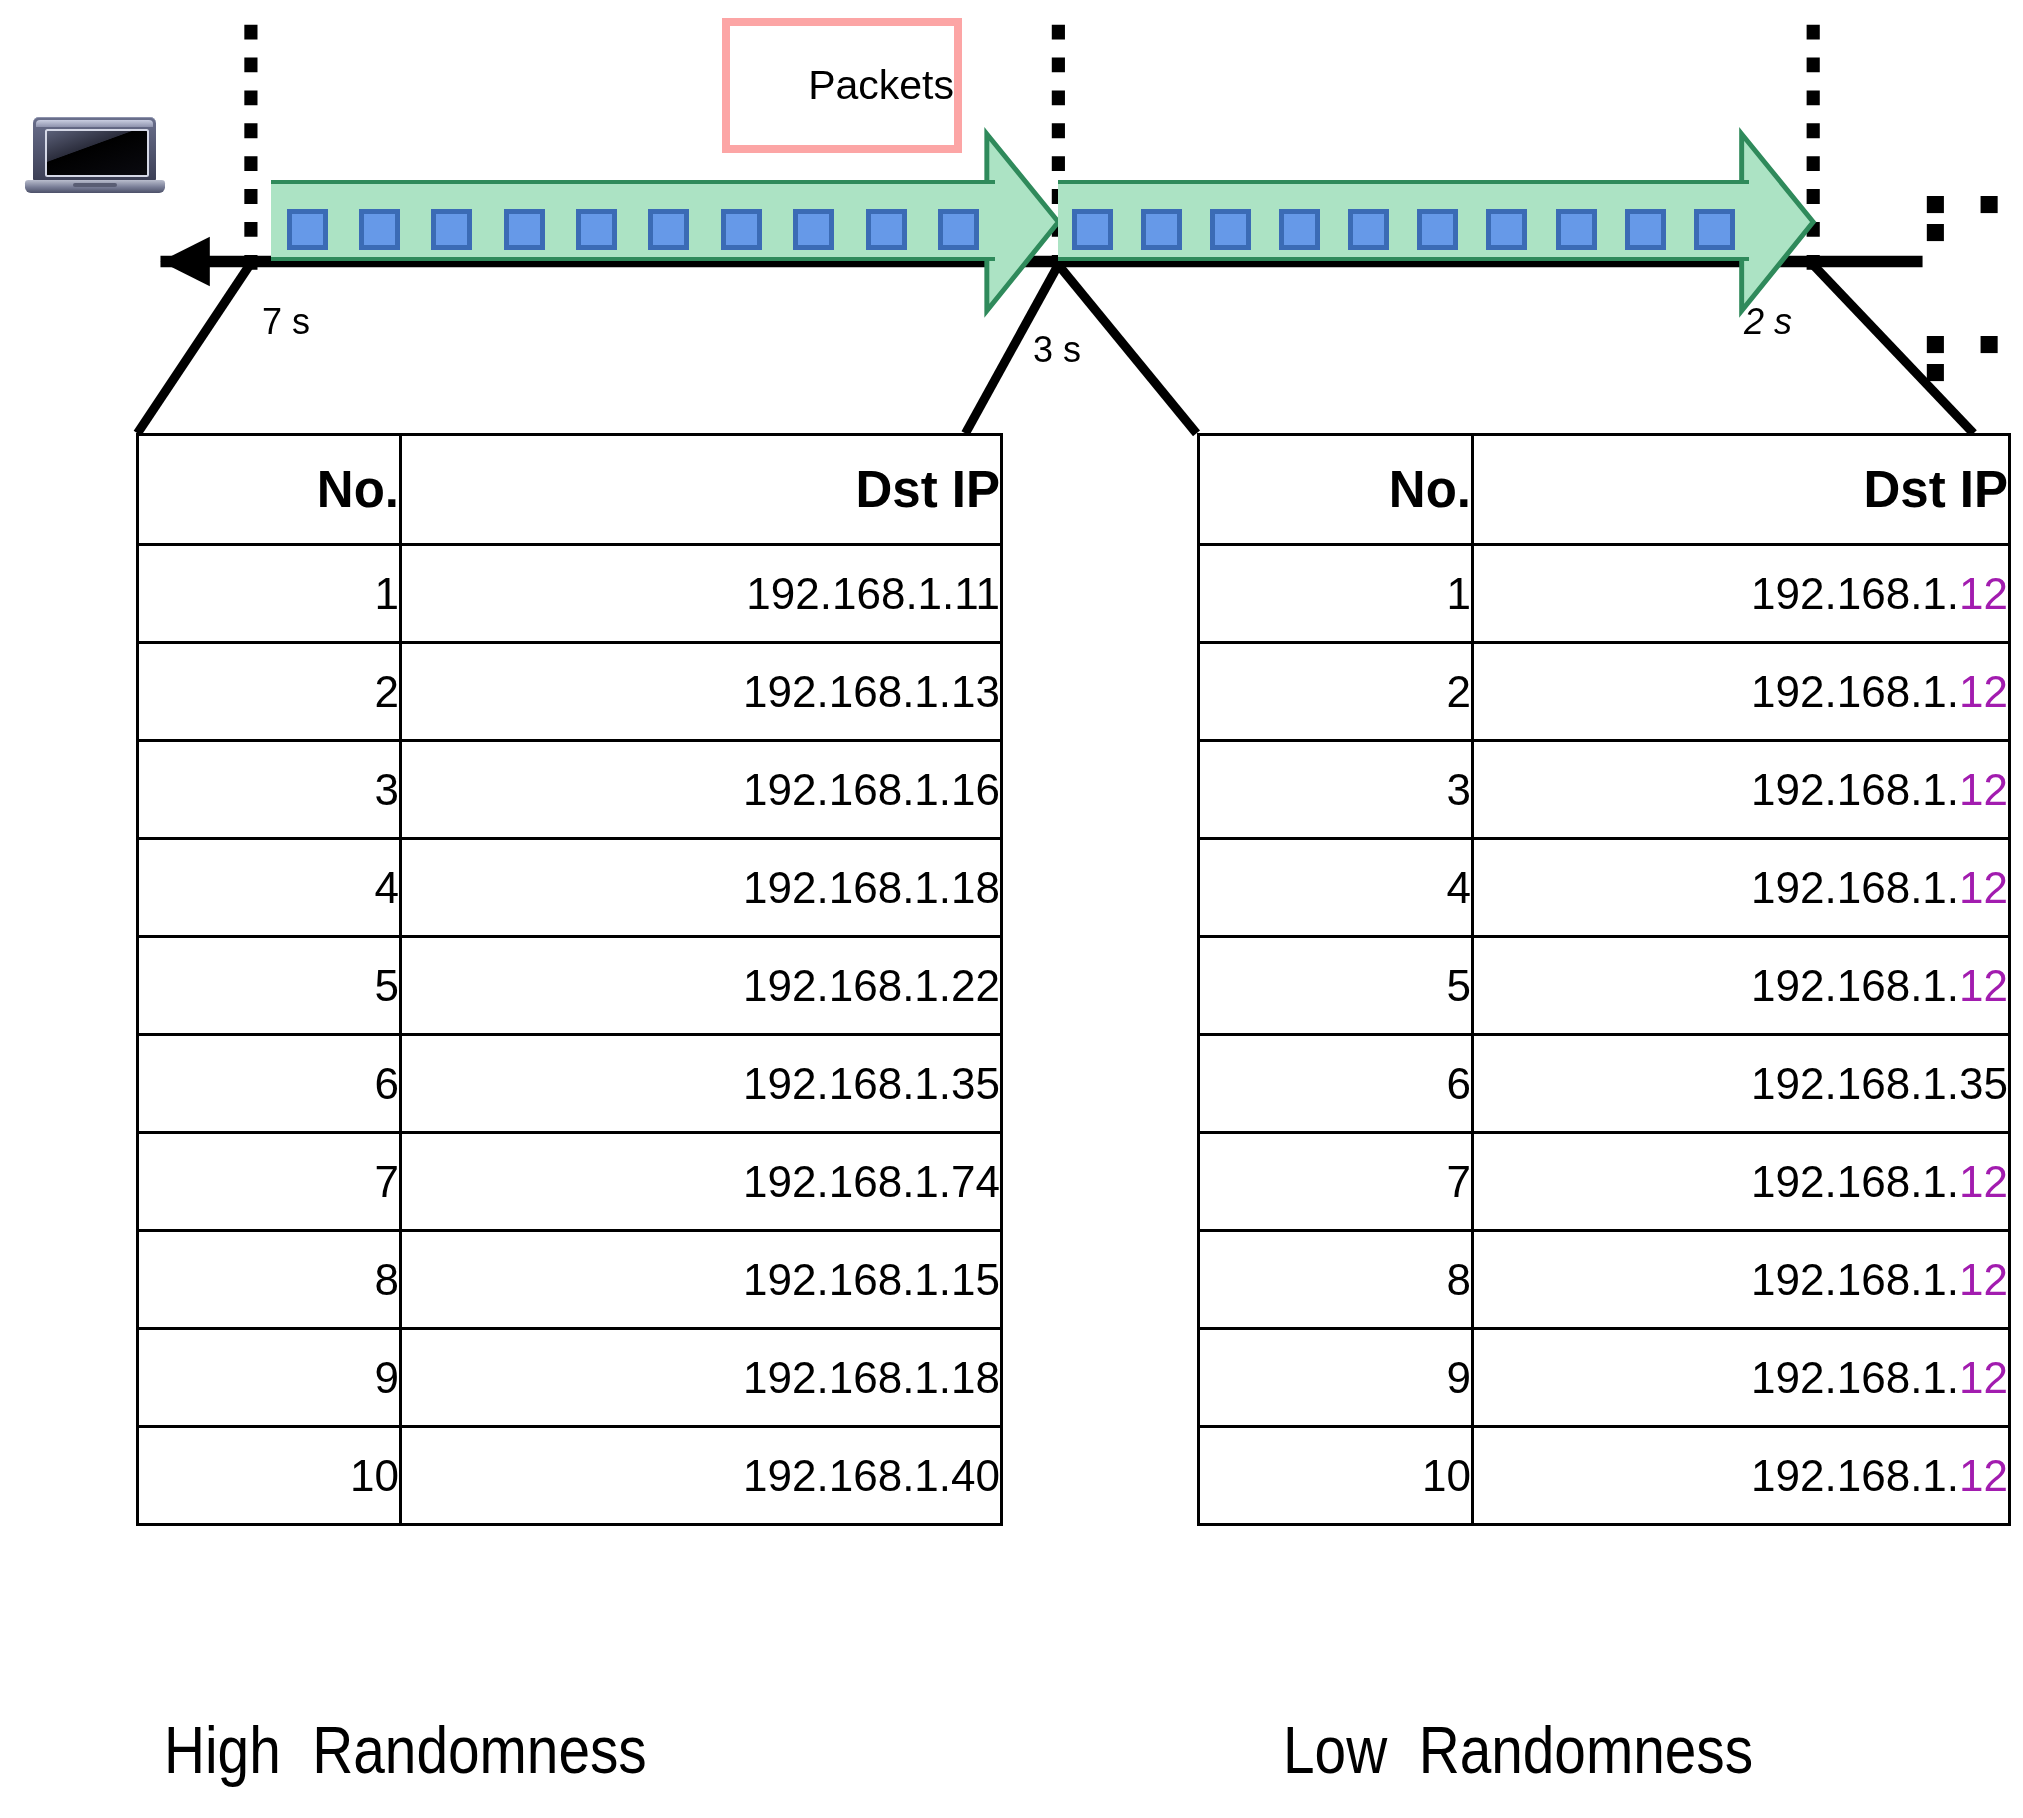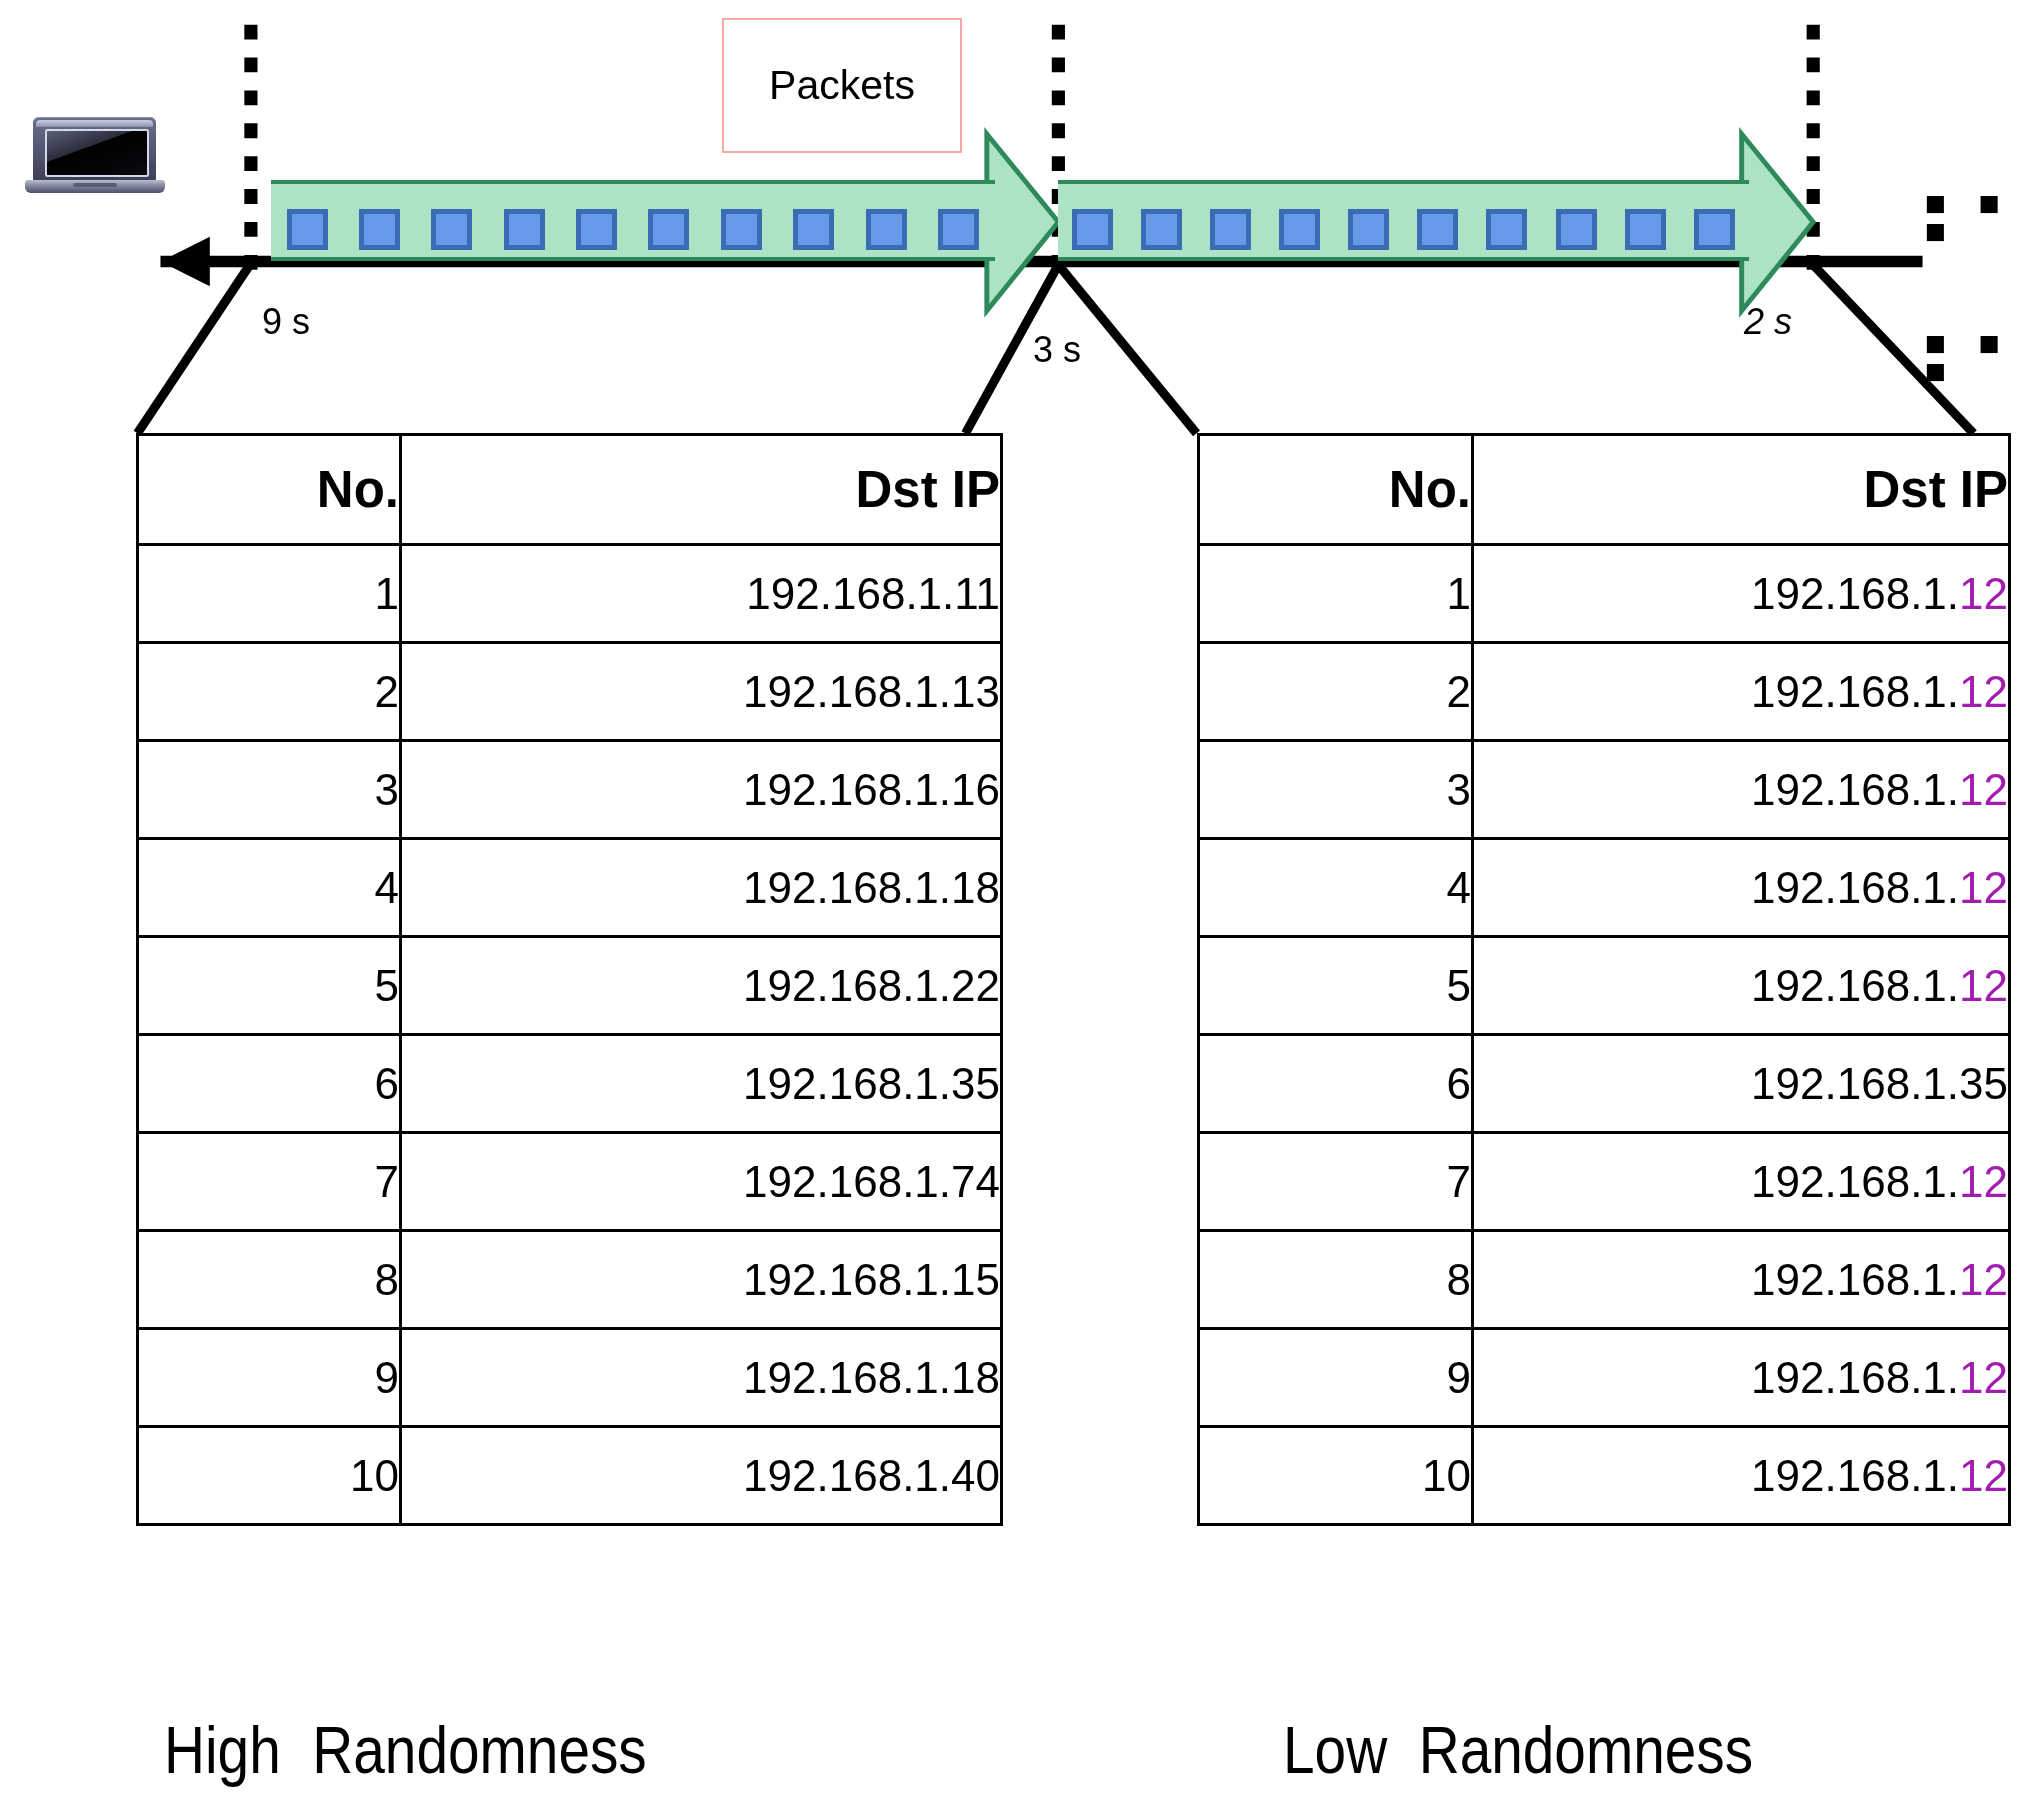--- a/index.html
+++ b/index.html
@@ -24,22 +24,22 @@
        border:2.5px solid #d5d8e6;border-radius:2.5px;}
   .base{position:absolute;left:0;top:63px;width:140px;height:13px;
        background:linear-gradient(#b9bdcd,#787d96 55%,#4c5068);
        border-radius:3.3px 3.3px 5.8px 5.8px;}
   .basepad{position:absolute;left:48px;top:66px;width:44px;height:4.1px;
        background:#5a5e74;border-radius:2.5px;}
 
   
   .lbl{position:absolute;white-space:nowrap;}
   .packets-box{position:absolute;left:722px;top:18px;width:240px;height:135px;
-       border:2px solid #fca5a5;background:#fff;box-sizing:border-box;
-       display:flex;align-items:center;justify-content:center;}
+       border:8px solid #fca5a5;background:#fff;box-sizing:border-box;
+       display:flex;align-items:center;justify-content:flex-end;}
   .packets-box span{font-size:41px;}
 
   .tick-lbl{font-size:36px;}
   .ellipsis{position:absolute;font-size:69px;line-height:0.4;letter-spacing:5px;font-weight:700;}
 
   
   .band{position:absolute;height:81px;background:#ace3c4;
         border-top:4.1px solid #2f8a5b;border-bottom:4.1px solid #2f8a5b;box-sizing:border-box;}
   .pkt{position:absolute;top:25px;width:41px;height:41px;
        background:#6699e8;border:5.8px solid #3b6bb5;box-sizing:border-box;}
@@ -114,21 +114,21 @@
       <div class="pkt" style="left: 152px;"></div>
       <div class="pkt" style="left: 221px;"></div>
       <div class="pkt" style="left: 290px;"></div>
       <div class="pkt" style="left: 359px;"></div>
       <div class="pkt" style="left: 428px;"></div>
       <div class="pkt" style="left: 498px;"></div>
       <div class="pkt" style="left: 567px;"></div>
       <div class="pkt" style="left: 636px;"></div>
     </div>
 
-  <div class="lbl tick-lbl" style="left:262px;top:301px;">9 s</div>
+  <div class="lbl tick-lbl" style="left:262px;top:301px;">7 s</div>
   <div class="lbl tick-lbl" style="left:1033px;top:329px;">3 s</div>
   <div class="lbl tick-lbl" style="left:1744px;top:301px;font-style:italic;">2 s</div>
 
   <div class="ellipsis" style="left:1923px;top:189px;">▪ ▪ ▪</div>
   <div class="ellipsis" style="left:1923px;top:329px;">▪ ▪ ▪</div>
 
   <table class="dst left" style="left:136px;top:433px;">
     <thead>
       <tr>
         <th class="c-no">No.</th>

